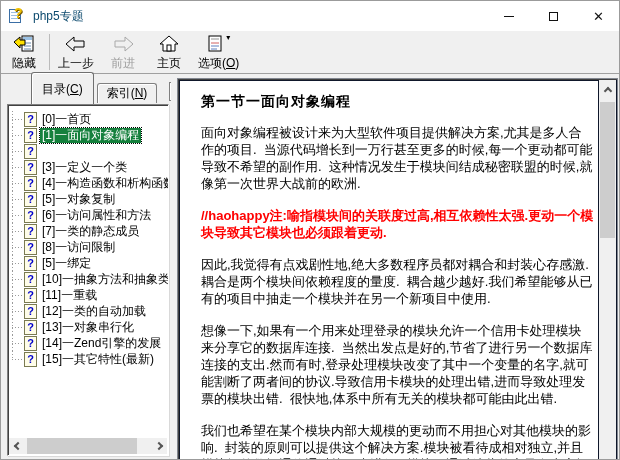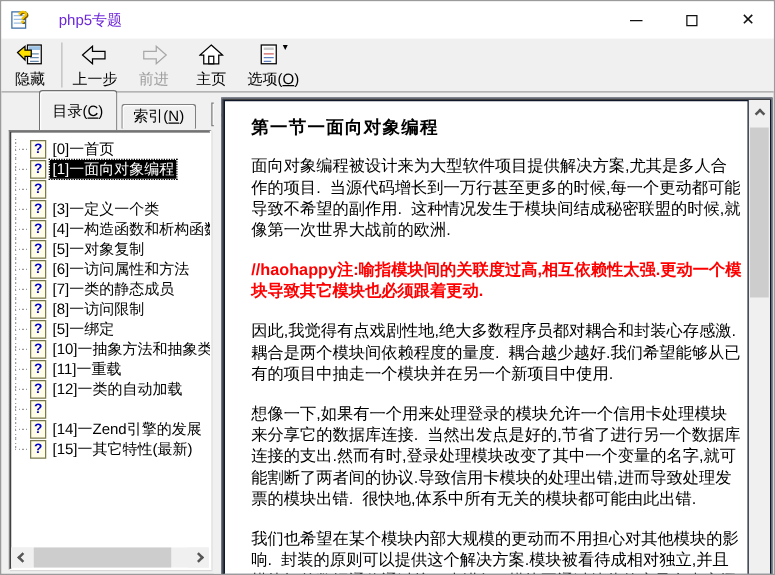--- a/index.html
+++ b/index.html
@@ -5,21 +5,21 @@
   * { margin:0; padding:0; box-sizing:border-box; }
   html,body { width:620px; height:460px; overflow:hidden; }
   body { font-family:"Liberation Sans","DejaVu Sans",sans-serif; background:#f0f0f0; position:relative; border:1px solid #9b9b9b; }
 
   
   .titlebar { position:absolute; left:0; top:0; width:620px; height:30px; background:#ffffff; display:flex; align-items:center; }
   .app-icon { width:16px; height:16px; margin-left:8px; position:relative; }
   .app-icon .page { position:absolute; left:0; top:1px; width:12px; height:14px; background:#fff; border:1px solid #3a6ea5; }
   .app-icon .page i { display:block; height:1px; background:#9cbfe0; margin:2px 1px 0 1px; }
   .app-icon .qmark { position:absolute; left:5px; top:-2px; font-weight:bold; font-size:14px; color:#f2c200; text-shadow:1px 1px 0 #7a5b00; line-height:14px; }
-  .title-text { font-size:12px; color:#6d28d9; margin-left:22px; }
+  .title-text { font-size:12px; color:#0c4a6e; margin-left:8px; }
   .win-controls { position:absolute; right:0; top:0; height:30px; display:flex; }
   .win-btn { width:45px; height:30px; display:flex; align-items:center; justify-content:center; color:#111; font-size:13px; }
   .glyph-min { width:10px; height:1px; background:#111; display:inline-block; }
   .glyph-max { width:9px; height:9px; border:1px solid #111; display:inline-block; }
 
   
   .toolbar { position:absolute; left:0; top:30px; width:620px; height:43px; background:#f0f0f0; border-bottom:1px solid #a0a0a0; display:flex; align-items:stretch; }
   .tbtn { min-width:46px; padding:2px 6px 1px 6px; display:flex; flex-direction:column; align-items:center; justify-content:flex-start; font-size:12px; color:#000; }
   .tbtn .ic { height:22px; display:flex; align-items:center; justify-content:center; }
   .tbtn.disabled { color:#9d9d9d; }
@@ -43,21 +43,21 @@
   .tree-row { display:flex; align-items:center; height:16px; white-space:nowrap; position:relative; }
   .stub { width:14px; height:16px; position:relative; flex:0 0 14px; }
   .stub::before { content:""; position:absolute; left:2px; top:0; bottom:0; width:1px;
                   background:repeating-linear-gradient(to bottom,#9a9a9a 0 1px,transparent 1px 3px); }
   .stub::after { content:""; position:absolute; left:2px; top:8px; width:11px; height:1px;
                  background:repeating-linear-gradient(to right,#9a9a9a 0 1px,transparent 1px 3px); }
   .tree-row:last-child .stub::before { bottom:7px; }
   .ticon { width:13px; height:15px; flex:0 0 13px; background:#fffde8; border:1px solid #7a7a52; margin-right:3px;
            display:flex; align-items:center; justify-content:center; font-size:11px; font-weight:bold; color:#0000cc; line-height:13px; }
   .tlabel { font-size:12px; color:#000; padding:0 2px; line-height:15px; }
-  .tlabel.sel { background:#000000; color:#fff; outline:1px dotted #000; }
+  .tlabel.sel { background:#15803d; color:#fff; outline:1px dotted #000; }
 
   
   .hscroll { position:absolute; left:1px; right:1px; bottom:1px; height:16px; background:#f0f0f0; display:flex; align-items:center; }
   .hthumb { position:absolute; left:18px; width:110px; top:0; height:16px; background:#cdcdcd; }
   .harrow { width:17px; height:16px; display:flex; align-items:center; justify-content:center; z-index:2; background:#f0f0f0; }
   .harrow.right { margin-left:auto; }
   .chev { width:6px; height:6px; border-left:2px solid #555; border-bottom:2px solid #555; display:inline-block; }
   .chev.left  { transform:rotate(45deg); }
   .chev.right { transform:rotate(-135deg); }
   .chev.up    { transform:rotate(135deg); }
@@ -239,20 +239,21 @@
         <span class="tlabel">[11]一重载</span>
       </div>
     <div class="tree-row">
         <span class="stub"></span>
         <span class="ticon">?</span>
         <span class="tlabel">[12]一类的自动加载</span>
       </div>
     <div class="tree-row">
         <span class="stub"></span>
         <span class="ticon">?</span>
+        <span class="tlabel">[13]一对象串行化</span>
       </div>
     <div class="tree-row">
         <span class="stub"></span>
         <span class="ticon">?</span>
         <span class="tlabel">[14]一Zend引擎的发展</span>
       </div>
     <div class="tree-row">
         <span class="stub"></span>
         <span class="ticon">?</span>
         <span class="tlabel">[15]一其它特性(最新)</span>

